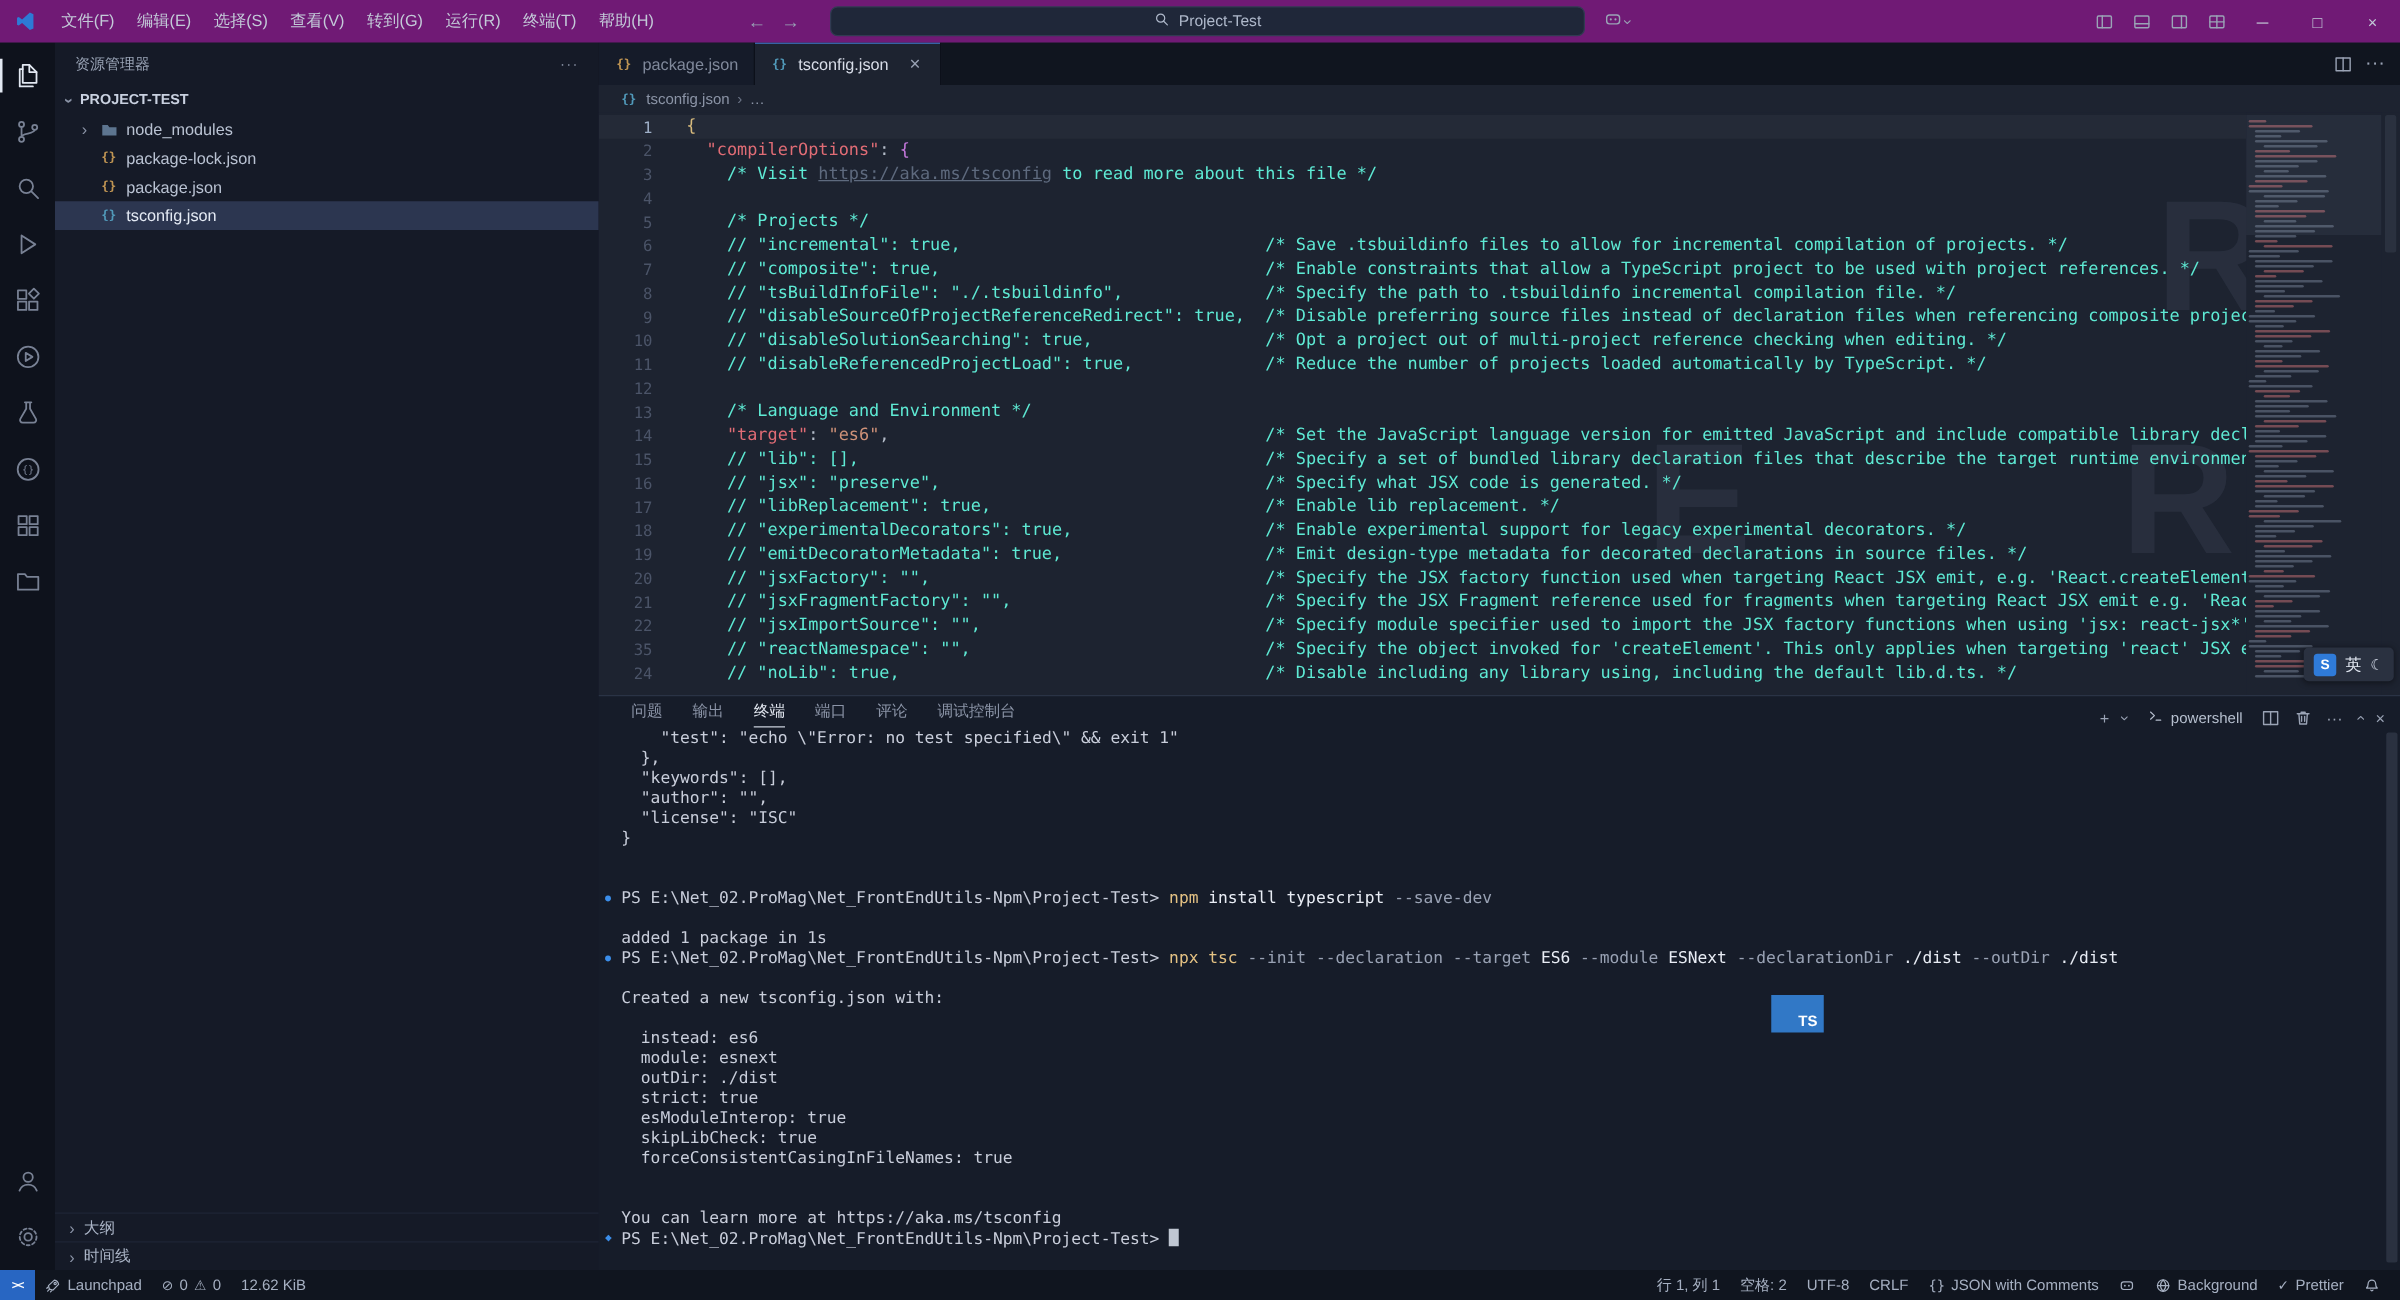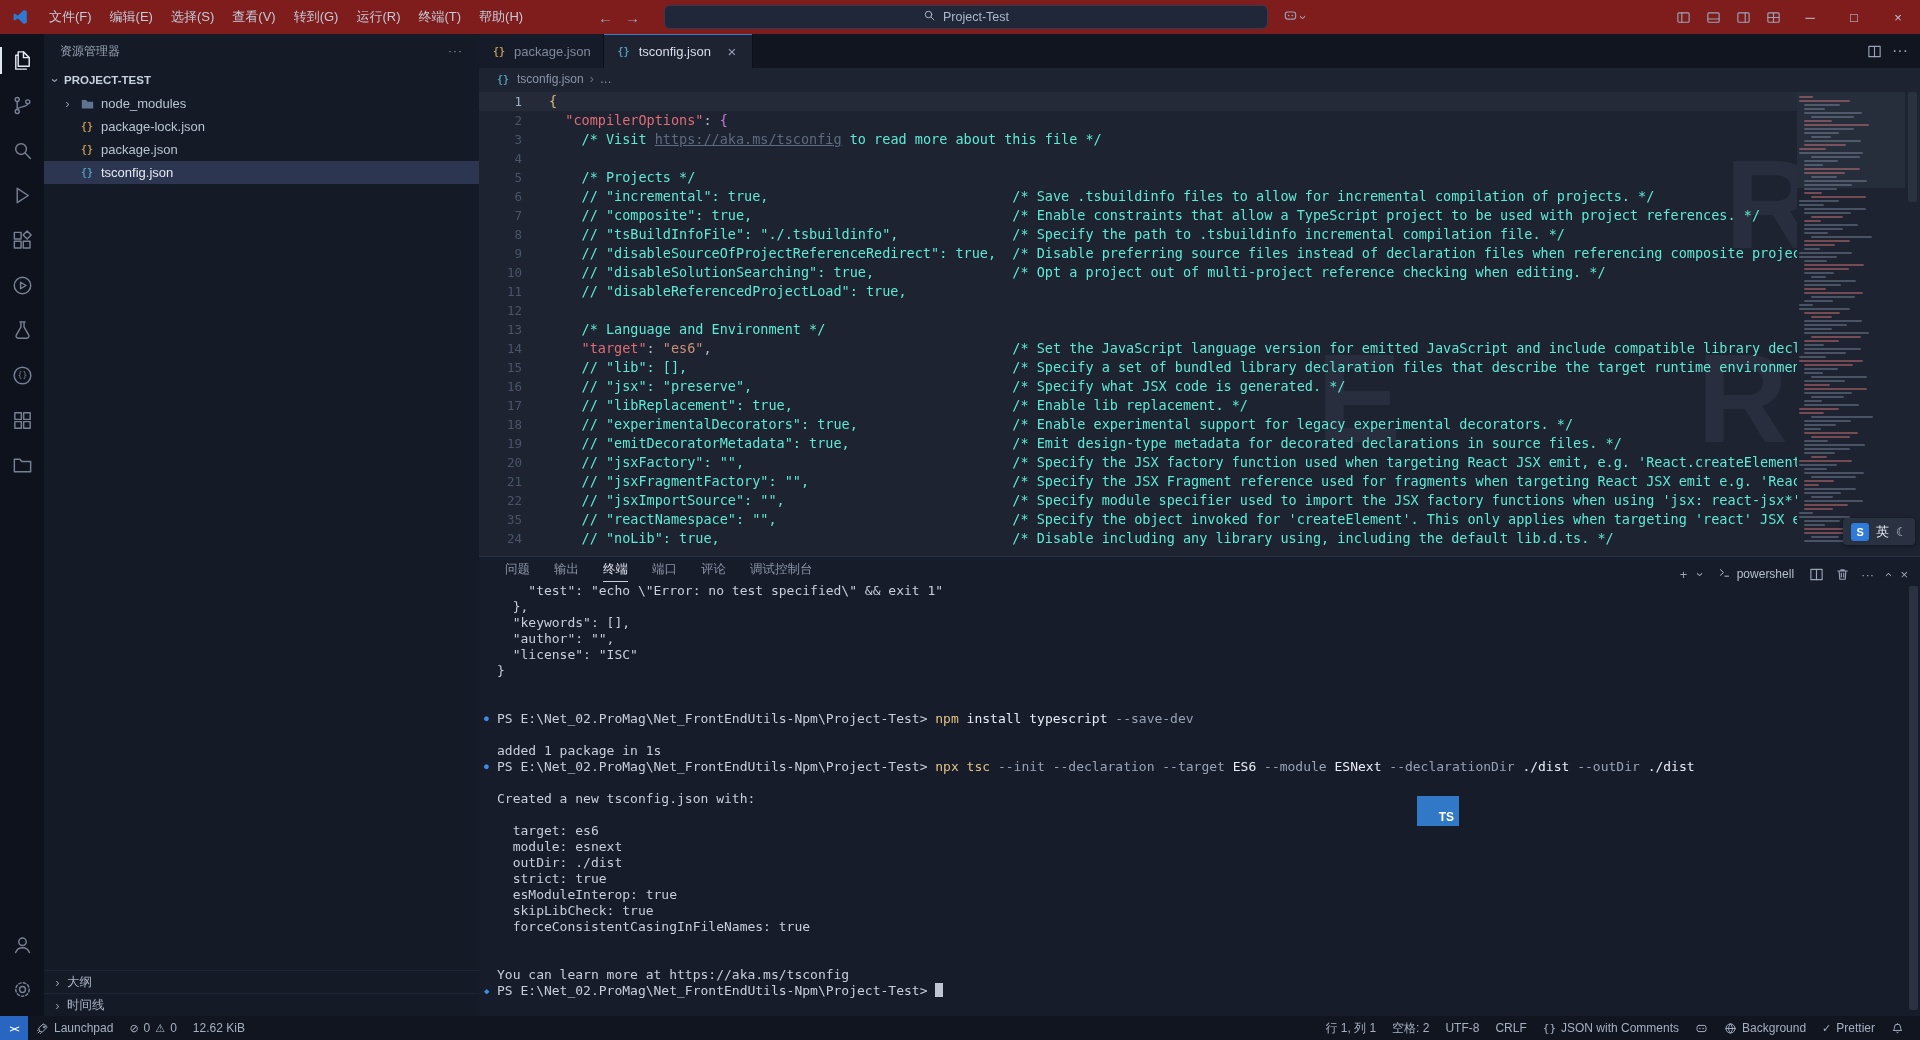--- a/index.html
+++ b/index.html
@@ -1,20 +1,20 @@
 <!DOCTYPE html>
 <html><head>
 <meta charset="utf-8">
 <style>
 *{margin:0;padding:0;box-sizing:border-box}
 html,body{width:1920px;height:1040px;overflow:hidden;background:#161b28;font-family:"Liberation Sans",sans-serif;position:relative;cursor:default}
 #app{display:flex;flex-direction:column;width:100%;height:100%}
 
 
-#titlebar{height:34px;background:#7f1d1d;display:flex;align-items:center;position:relative;color:#c3cad8;font-size:13px;flex:0 0 auto;z-index:20}
+#titlebar{height:34px;background:#701a75;display:flex;align-items:center;position:relative;color:#c3cad8;font-size:13px;flex:0 0 auto;z-index:20}
 #logo{width:40px;display:flex;justify-content:center;align-items:center}
 #menus{display:flex}
 .menu-item{padding:0 9px;line-height:34px;color:#c3cad8}
 #nav-arrows{position:absolute;left:598px;top:0;height:34px;display:flex;align-items:center;gap:12px;color:#9aa4b6;font-size:15px}
 #searchbox{position:absolute;left:664px;top:5px;width:604px;height:24px;background:#1f2739;border:1px solid #313b52;border-radius:6px;display:flex;align-items:center;justify-content:center;gap:7px;color:#aeb8ca;font-size:12.5px}
 #copilot{position:absolute;left:1283px;top:8px;display:flex;align-items:center;gap:3px;color:#9aa4b6}
 #tb-right{margin-left:auto;display:flex;align-items:center;height:100%}
 .tb-ico{width:30px;height:100%;display:flex;align-items:center;justify-content:center;color:#9aa4b6}
 .win-btn{width:44px;height:100%;display:flex;align-items:center;justify-content:center;font-size:13px;color:#c2c9d6}
 
@@ -395,20 +395,21 @@
               <span class="ltail cmt">/* Disable preferring source files instead of declaration files when referencing composite projects. */</span>
             </div>
             <div class="eline">
               <span class="lnum">10</span>
               <span class="lcode"><span class="cmt">    // "disableSolutionSearching": true,</span></span>
               <span class="ltail cmt">/* Opt a project out of multi-project reference checking when editing. */</span>
             </div>
             <div class="eline">
               <span class="lnum">11</span>
               <span class="lcode"><span class="cmt">    // "disableReferencedProjectLoad": true,</span></span>
+              <span class="ltail cmt">/* Reduce the number of projects loaded automatically by TypeScript. */</span>
             </div>
             <div class="eline">
               <span class="lnum">12</span>
               <span class="lcode"></span>
             </div>
             <div class="eline">
               <span class="lnum">13</span>
               <span class="lcode"><span class="cmt">    /* Language and Environment */</span></span>
             </div>
             <div class="eline">
@@ -629,21 +630,21 @@
               <div class="tline"><span>}</span></div>
               <div class="tline"></div>
               <div class="tline"></div>
               <div class="tline"><span class="tmark dot">●</span><span>PS E:\Net_02.ProMag\Net_FrontEndUtils-Npm\Project-Test&gt; </span><span class="cmd">npm </span><span class="arg">install typescript </span><span class="flag">--save-dev</span></div>
               <div class="tline"></div>
               <div class="tline"><span>added 1 package in 1s</span></div>
               <div class="tline"><span class="tmark dot">●</span><span>PS E:\Net_02.ProMag\Net_FrontEndUtils-Npm\Project-Test&gt; </span><span class="cmd">npx </span><span class="cmd">tsc </span><span class="flag">--init </span><span class="flag">--declaration </span><span class="flag">--target </span><span class="arg">ES6 </span><span class="flag">--module </span><span class="arg">ESNext </span><span class="flag">--declarationDir </span><span class="arg">./dist </span><span class="flag">--outDir </span><span class="arg">./dist</span></div>
               <div class="tline"></div>
               <div class="tline"><span>Created a new tsconfig.json with:</span></div>
               <div class="tline"></div>
-              <div class="tline"><span>  target: es6</span></div>
+              <div class="tline"><span>  instead: es6</span></div>
               <div class="tline"><span>  module: esnext</span></div>
               <div class="tline"><span>  outDir: ./dist</span></div>
               <div class="tline"><span>  strict: true</span></div>
               <div class="tline"><span>  esModuleInterop: true</span></div>
               <div class="tline"><span>  skipLibCheck: true</span></div>
               <div class="tline"><span>  forceConsistentCasingInFileNames: true</span></div>
               <div class="tline"></div>
               <div class="tline"></div>
               <div class="tline"><span>You can learn more at https://aka.ms/tsconfig</span></div>
               <div class="tline"><span class="tmark dia">◆</span><span>PS E:\Net_02.ProMag\Net_FrontEndUtils-Npm\Project-Test&gt; </span><span id="cursorblk"></span></div>

